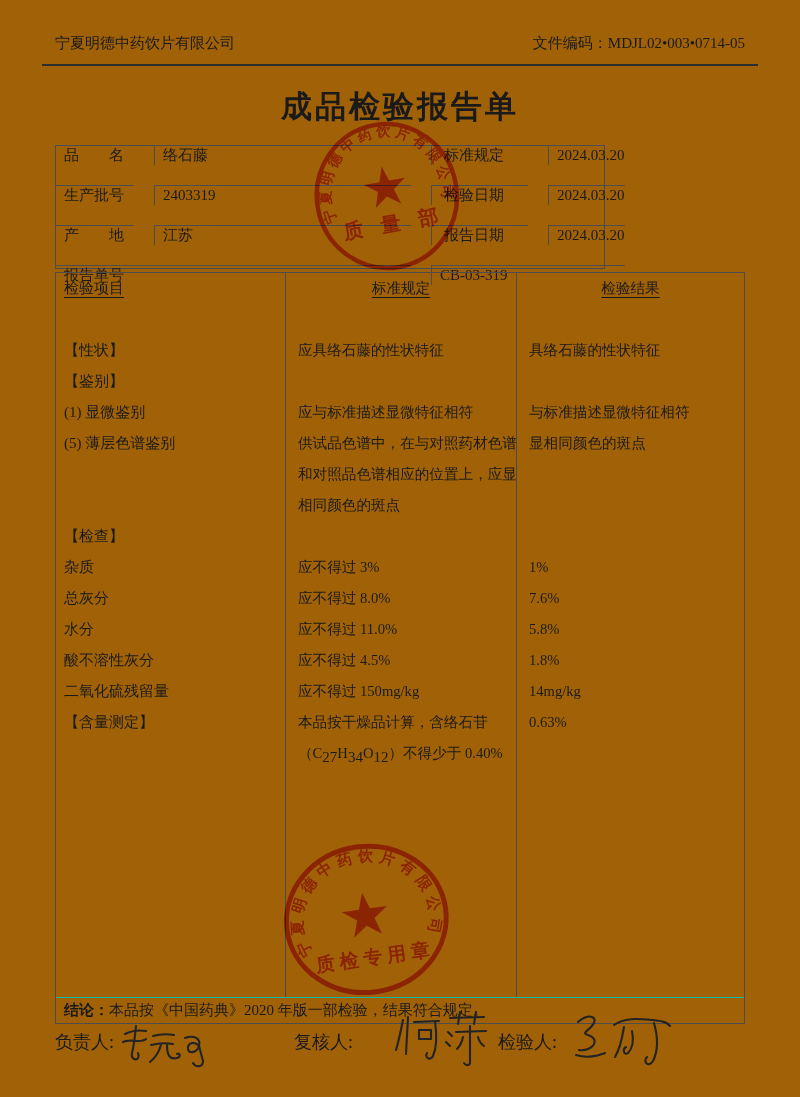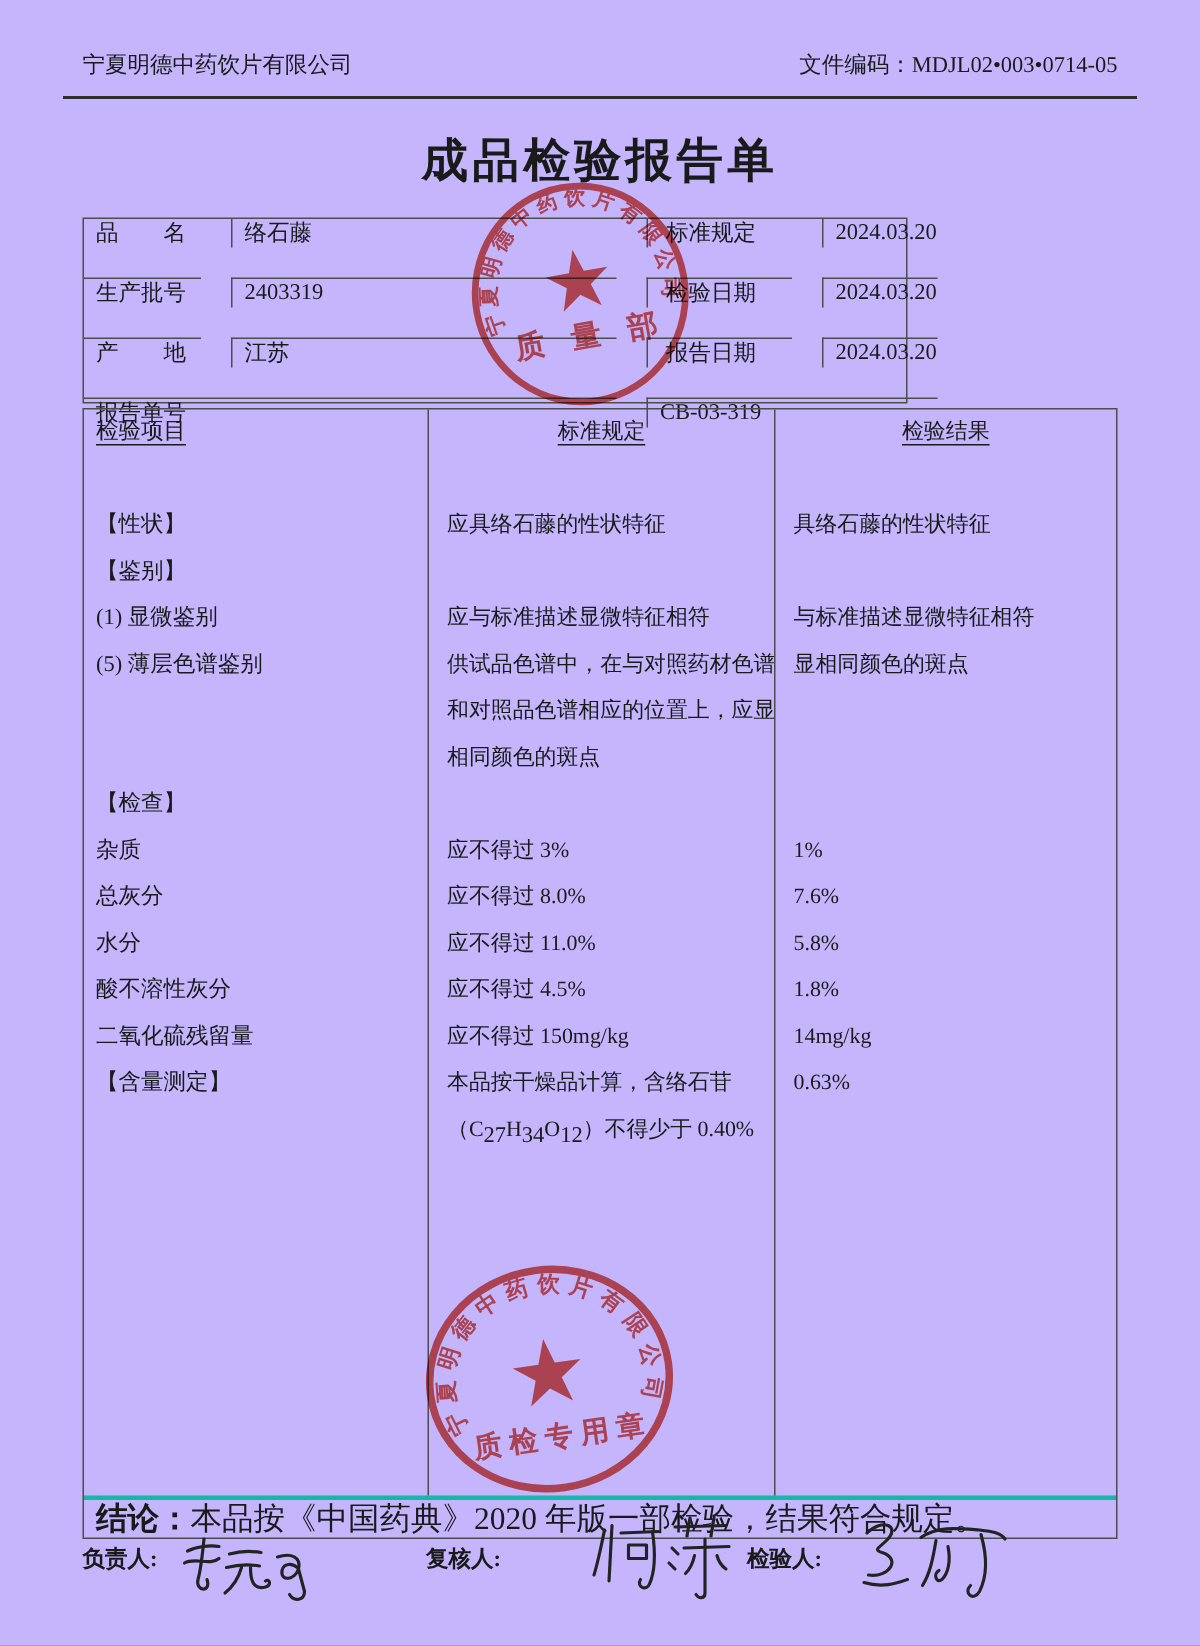--- a/index.html
+++ b/index.html
@@ -1,17 +1,17 @@
 <!DOCTYPE html>
 <html><head>
 <meta charset="utf-8">
 <style>
   html,body{margin:0;padding:0;background:#888;}
   .page{
-    position:relative;width:800px;height:1097px;margin:0 auto;background:#c4b5fd;
+    position:relative;width:800px;height:1097px;margin:0 auto;background:#a16207;
     font-family:"Liberation Serif","DejaVu Serif",serif;color:#1a1a1a;overflow:hidden;
   }
   
   .doc-header{position:absolute;left:55px;right:55px;top:30px;height:26px;
     display:flex;justify-content:space-between;align-items:center;font-size:15px;}
   .header-rule{position:absolute;left:42px;right:42px;top:64px;height:2px;background:#2e2e2e;}
   .title{position:absolute;left:0;right:0;top:86px;text-align:center;
     font-size:31px;font-weight:bold;letter-spacing:3px;}
   
   .info-table{position:absolute;left:55px;top:145px;width:550px;height:124px;
@@ -27,25 +27,25 @@
   .cols{display:flex;height:724px;}
   .col{width:229px;box-sizing:border-box;}
   .col.c2{width:231px;border-left:1px solid #4d4d4d;}
   .col.c3{flex:1;border-left:1px solid #4d4d4d;}
   .line{height:31px;line-height:31px;font-size:15px;white-space:nowrap;padding-left:8px;}
   .c2 .line,.c3 .line{padding-left:12px;font-size:14.6px;}
   .line.hdr{padding-left:8px;}
   .c2 .line.hdr,.c3 .line.hdr{text-align:center;padding-left:0;}
   .u{text-decoration:underline;text-underline-offset:4px;}
   sub.f{font-size:15px;line-height:0;margin-top:44px;}
-  .conclusion-row{border-top:3px solid #14b8a6;height:25px;line-height:25px;
-    padding-left:8px;font-size:21px;white-space:nowrap;}
+  .conclusion-row{border-top:1px solid #14b8a6;height:25px;line-height:25px;
+    padding-left:8px;font-size:15px;white-space:nowrap;}
   .conclusion-row b{font-weight:bold;}
   
-  .sig-label{position:absolute;font-size:15px;font-weight:bold;}
+  .sig-label{position:absolute;font-size:18px;}
   .sig{position:absolute;}
   .sig path{stroke:#232323;stroke-width:2.1;fill:none;stroke-linecap:round;stroke-linejoin:round;}
   
   .stamp{position:absolute;mix-blend-mode:multiply;opacity:.88;pointer-events:none;}
   .stamp .ink{stroke:#d9453a;fill:none;}
   .stamp text{fill:#d9453a;font-family:"Liberation Serif","DejaVu Serif",serif;font-weight:bold;}
   .stamp polygon{fill:#d9453a;}
 </style>
 </head>
 <body>
@@ -160,21 +160,21 @@
     <defs>
       <path id="arc2" d="M 28.4 100.8 A 64 58 0 1 1 148.6 100.8"></path>
     </defs>
     <ellipse class="ink" cx="88.5" cy="81" rx="80" ry="73" stroke-width="5"></ellipse>
     <text font-size="15" letter-spacing="5.5"><textPath href="#arc2" startOffset="50%" text-anchor="middle">宁夏明德中药饮片有限公司</textPath></text>
     <polygon points="88,54 82.5,70.5 65.2,70.6 79.2,80.9 73.9,97.4 88,87.3 102.1,97.4 96.8,80.9 110.8,70.6 93.5,70.5"></polygon>
     <text x="92" y="126" font-size="19" letter-spacing="5" text-anchor="middle">质检专用章</text>
   </svg>
 
   <span class="sig-label" style="left:55px;top:1030px;">负责人:</span>
-  <span class="sig-label" style="left:284px;top:1030px;">复核人:</span>
+  <span class="sig-label" style="left:294px;top:1030px;">复核人:</span>
   <span class="sig-label" style="left:498px;top:1030px;">检验人:</span>
 
   <svg class="sig" style="left:115px;top:1020px;" width="100" height="58" viewBox="0 0 100 58">
     <path d="M10 14 C16 11 25 10 31 11"></path>
     <path d="M21 6 C20 16 19 26 17 33 C15 41 26 42 23 33"></path>
     <path d="M8 22 C15 18 25 24 31 19"></path>
     <path d="M38 16 C45 14 53 14 59 15"></path>
     <path d="M36 25 C44 23 52 23 58 24"></path>
     <path d="M46 25 C44 32 40 38 35 42"></path>
     <path d="M52 25 C52 34 54 40 62 38 C66 37 65 32 62 34"></path>

